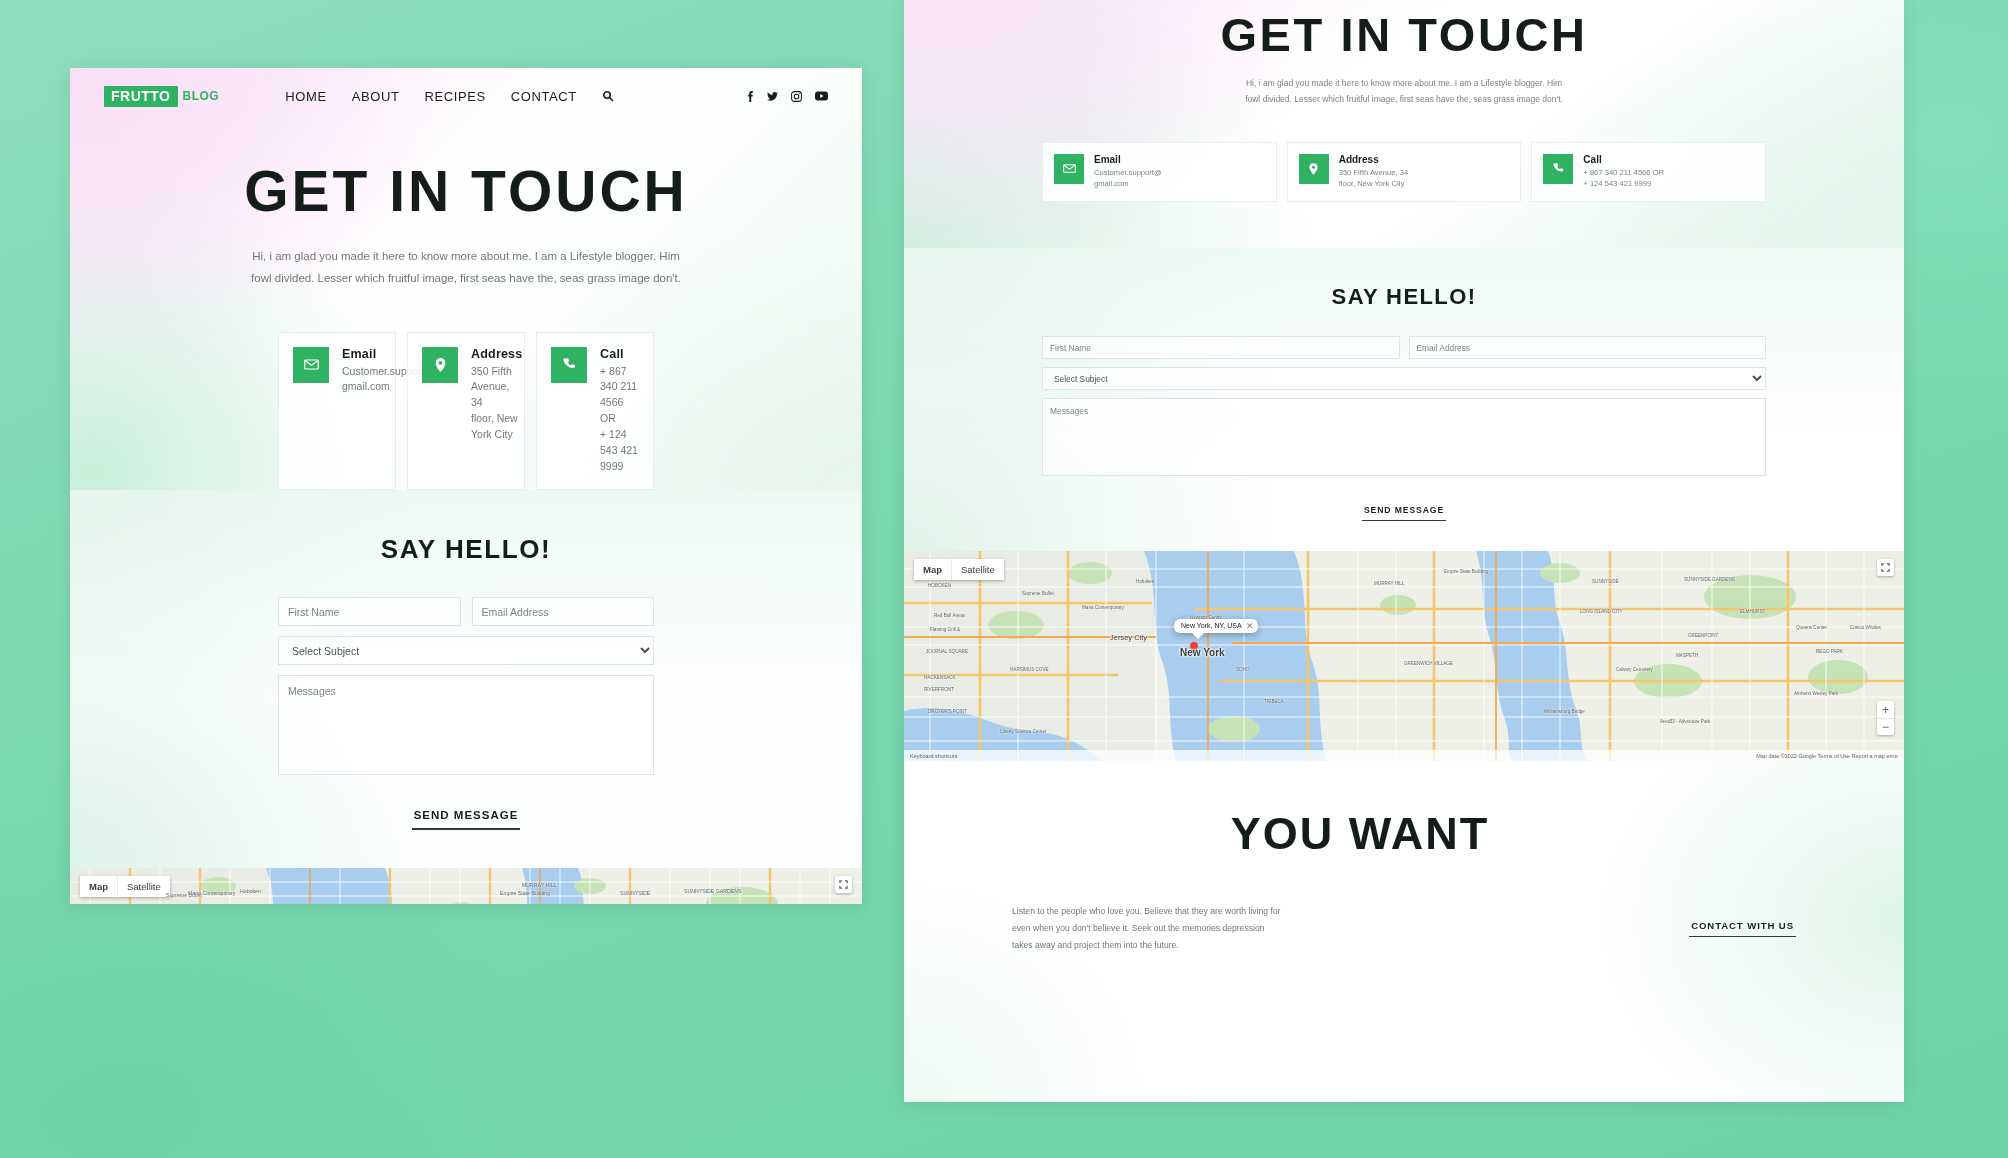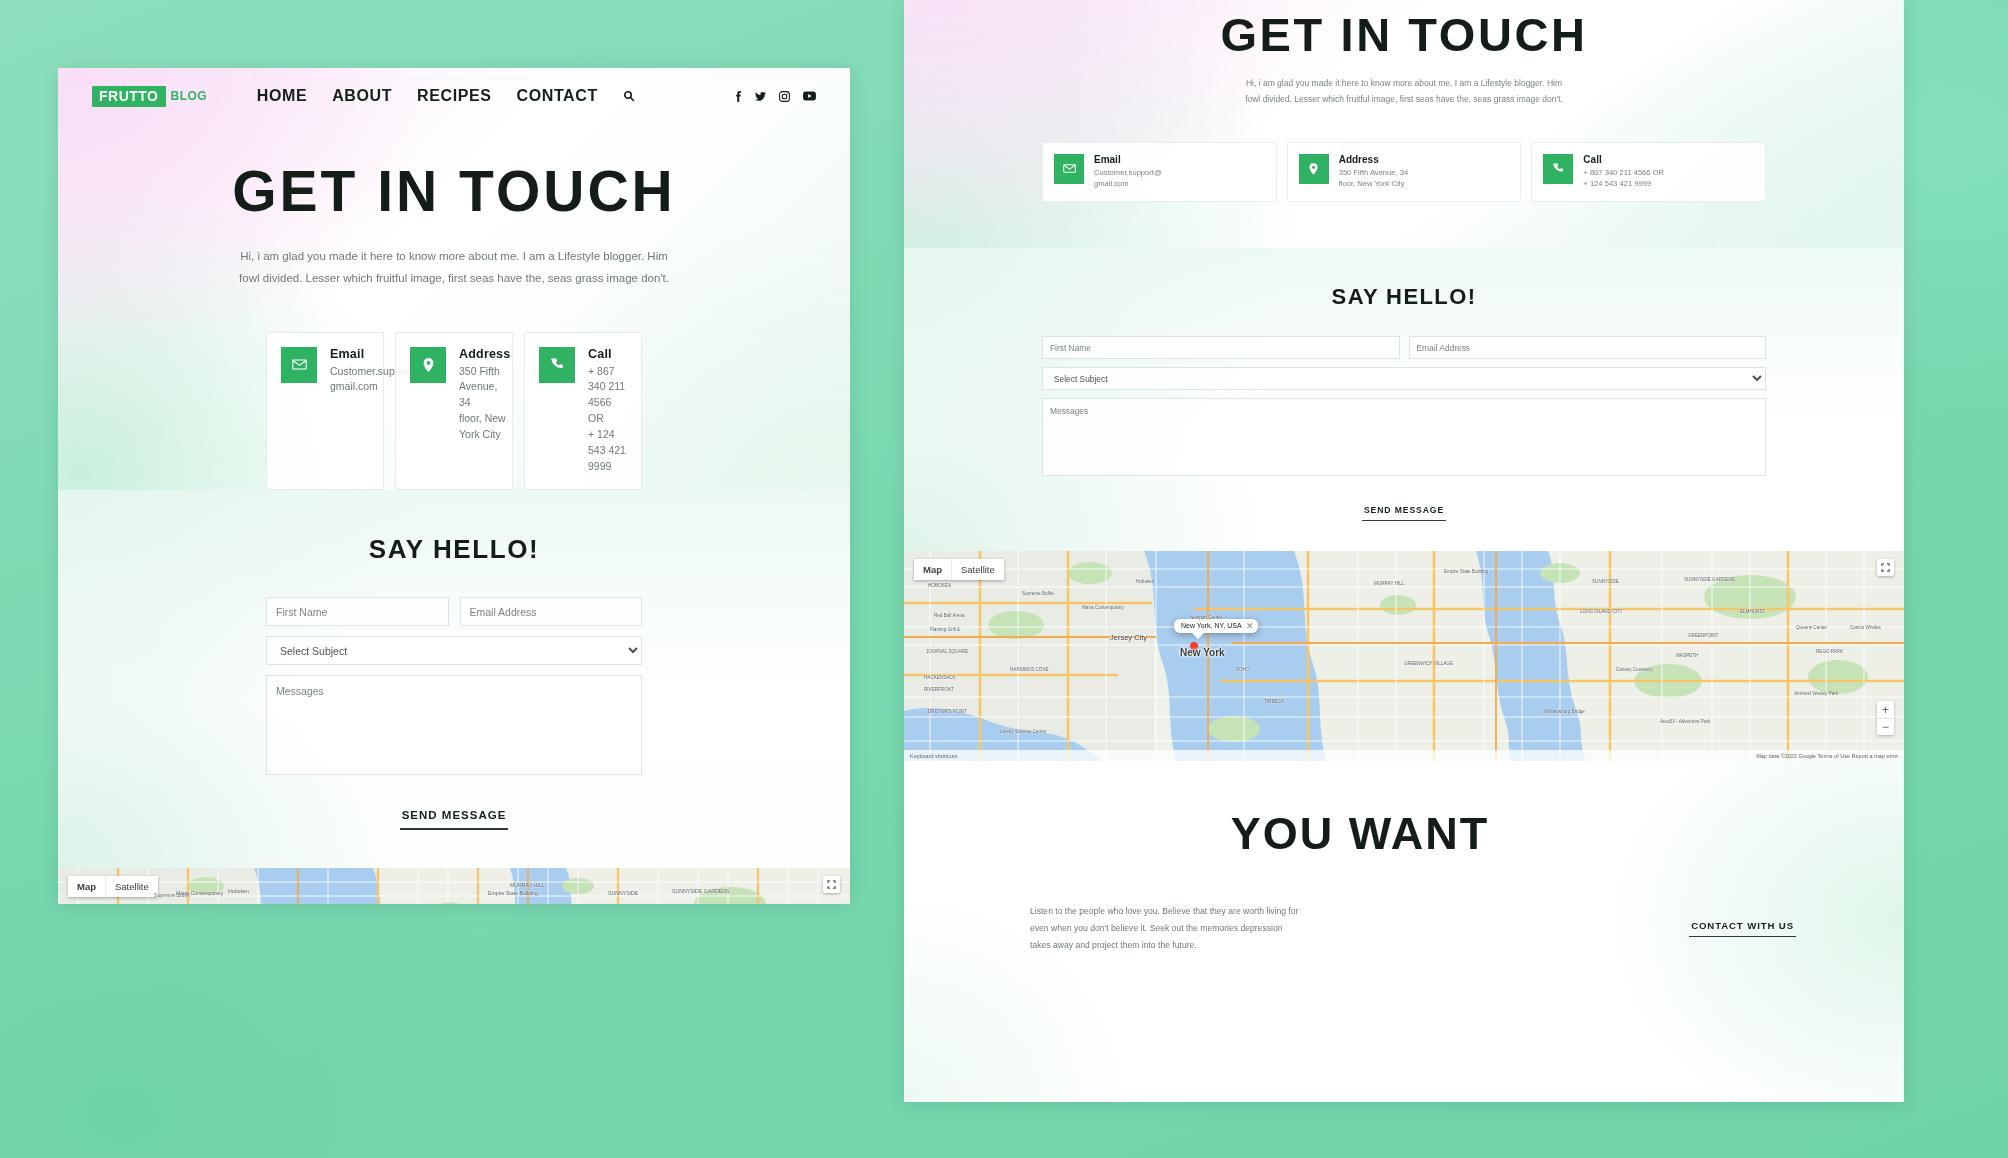--- a/index.html
+++ b/index.html
@@ -18,21 +18,21 @@
       linear-gradient(160deg, #8ddfbe 0%, #79d8b0 45%, #6fd3a8 100%);
   }
 
   
   .panel {
     position: absolute;
     background: #ffffff;
     overflow: hidden;
   }
   .panel-left {
-    left: 58px; top: 68px; width: 792px; height: 836px;
+    left: 70px; top: 68px; width: 792px; height: 836px;
     box-shadow: 0 2px 18px rgba(0,0,0,0.10);
   }
   .panel-right {
     left: 904px; top: 0px; width: 1000px; height: 1102px;
     box-shadow: 0 2px 18px rgba(0,0,0,0.10);
   }
 
   
   .hero {
     position: relative;
@@ -57,21 +57,21 @@
   }
   .logo-word {
     color: #2fb363; font-weight: 700; font-size: 12px;
     letter-spacing: 0.5px; line-height: 1;
   }
   .nav-links {
     display: flex; align-items: center; gap: 25px;
     margin: 0 auto;
   }
   .nav-link {
-    font-size: 16px; font-weight: 700; letter-spacing: 0.6px;
+    font-size: 13px; font-weight: 400; letter-spacing: 0.6px;
     color: #16201b; text-decoration: none; white-space: nowrap;
   }
   .nav-search { display: flex; align-items: center; }
   .social {
     display: flex; align-items: center; gap: 13px;
     margin-left: auto;
   }
   .social svg { display: block; }
 
   
@@ -311,21 +311,21 @@
     letter-spacing: 2px; color: #141d18; line-height: 1.28;
   }
   .cta-title span { display: block; }
   .cta-l1 { margin-left: -88px; }
   .cta-l2 { margin-left: 80px; }
   .cta-l3 { margin-left: 30px; }
   .cta-bottom {
     display: flex; align-items: center; justify-content: space-between;
     padding: 40px 108px 0 108px;
   }
-  .cta-para { font-size: 8.6px; color: #6f7a75; line-height: 2.0; max-width: 270px; margin-left: 18px; }
+  .cta-para { font-size: 8.6px; color: #6f7a75; line-height: 2.0; max-width: 270px; }
   .cta-btn {
     background: none; border: none; cursor: pointer;
     font-family: "Liberation Sans", sans-serif;
     font-size: 9.6px; font-weight: 700; letter-spacing: 0.9px;
     color: #16201b; padding: 0 2px 5px 2px; border-bottom: 1.5px solid #2f3a34;
   }
 </style>
 </head>
 <body>
 

